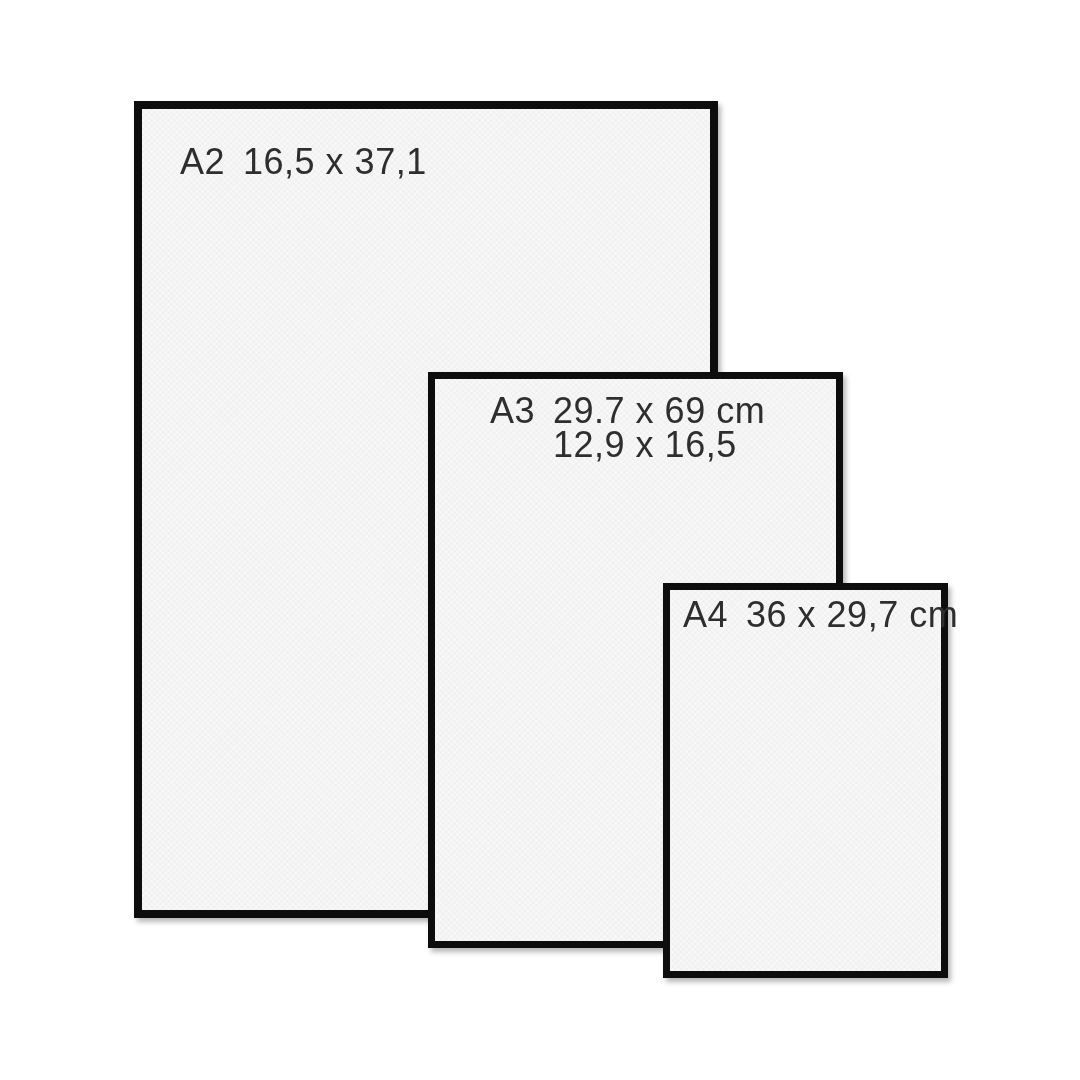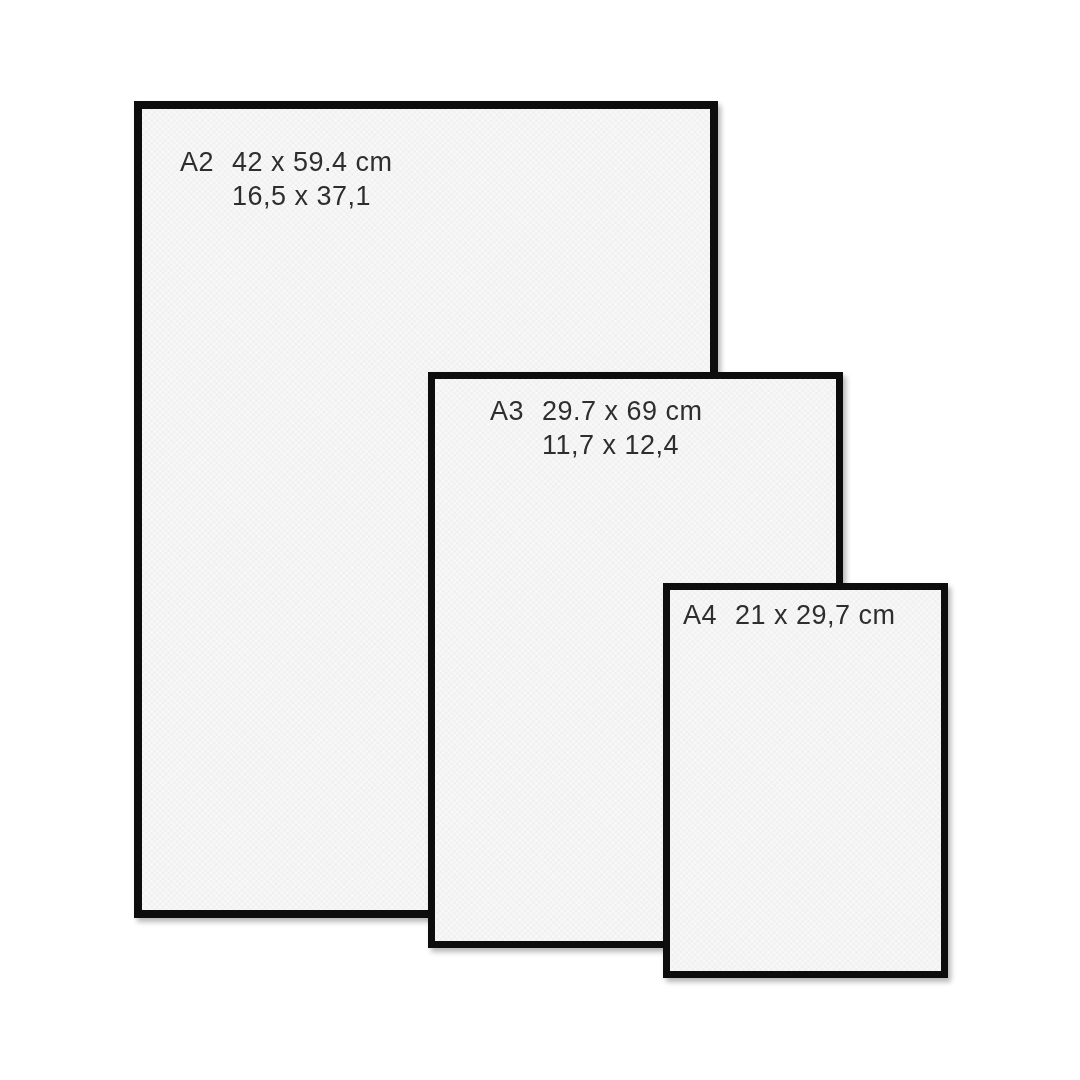--- a/index.html
+++ b/index.html
@@ -53,21 +53,21 @@
     width: 285px;
     height: 395px;
     border-width: 7px;
     z-index: 3;
   }
 
   .label-row {
     display: flex;
     align-items: flex-start;
     color: #2e2e2e;
-    font-size: 27px;
+    font-size: 36px;
     line-height: 34px;
     letter-spacing: 0.5px;
     white-space: nowrap;
   }
 
   .frame-a2 .label-row { padding: 36px 0 0 38px; }
   .frame-a3 .label-row { padding: 15px 0 0 15px; margin-left: 40px; }
   .frame-a4 .label-row { padding: 8px 0 0 13px; }
 
   .size-label {
@@ -81,38 +81,37 @@
 </style>
 </head>
 <body>
 
 <div class="canvas">
 
   <div class="frame frame-a2">
     <div class="label-row">
       <span class="size-label">A2</span>
       <span class="dims">
-        <span class="dim-cm">42 x 59.4 cm</span>
         <span class="dim-in">16,5 x 37,1</span>
       </span>
     </div>
   </div>
 
   <div class="frame frame-a3">
     <div class="label-row">
       <span class="size-label">A3</span>
       <span class="dims">
         <span class="dim-cm">29.7 x 69 cm</span>
-        <span class="dim-in">11,7 x 12,4</span>
+        <span class="dim-in">12,9 x 16,5</span>
       </span>
     </div>
   </div>
 
   <div class="frame frame-a4">
     <div class="label-row">
       <span class="size-label">A4</span>
       <span class="dims">
-        <span class="dim-cm">21 x 29,7 cm</span>
+        <span class="dim-cm">36 x 29,7 cm</span>
       </span>
     </div>
   </div>
 
 </div>
 
 </body></html>

